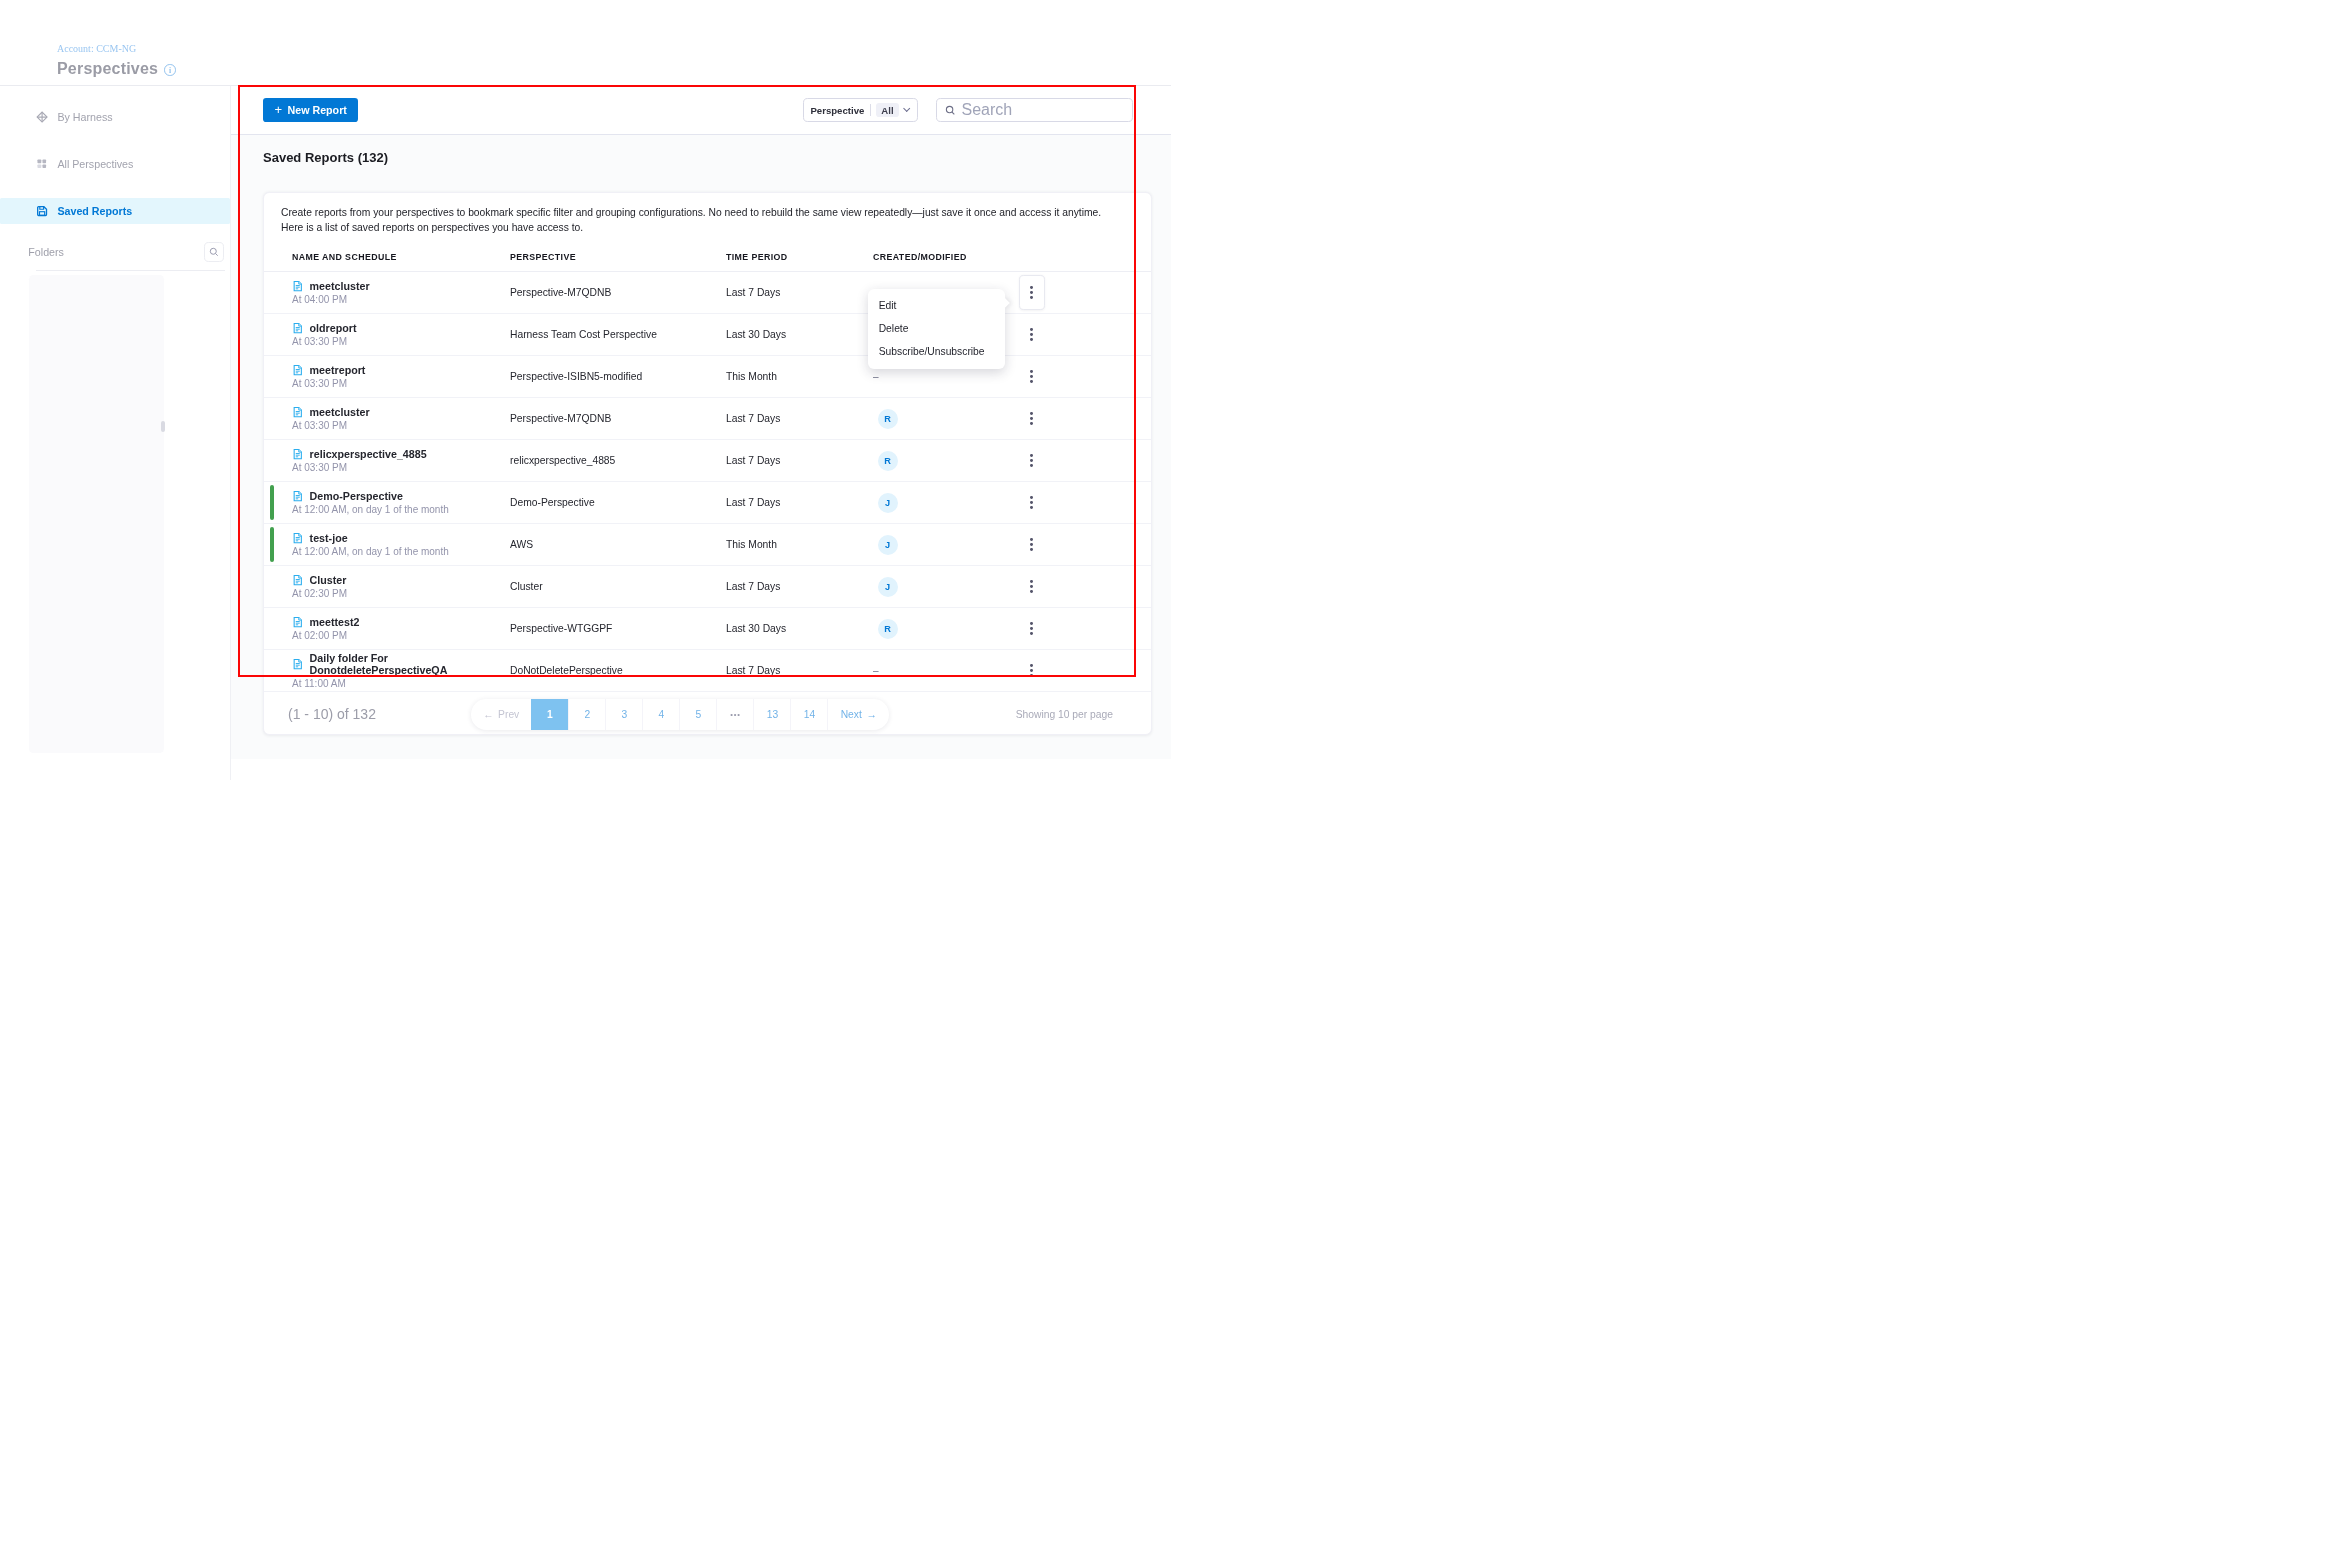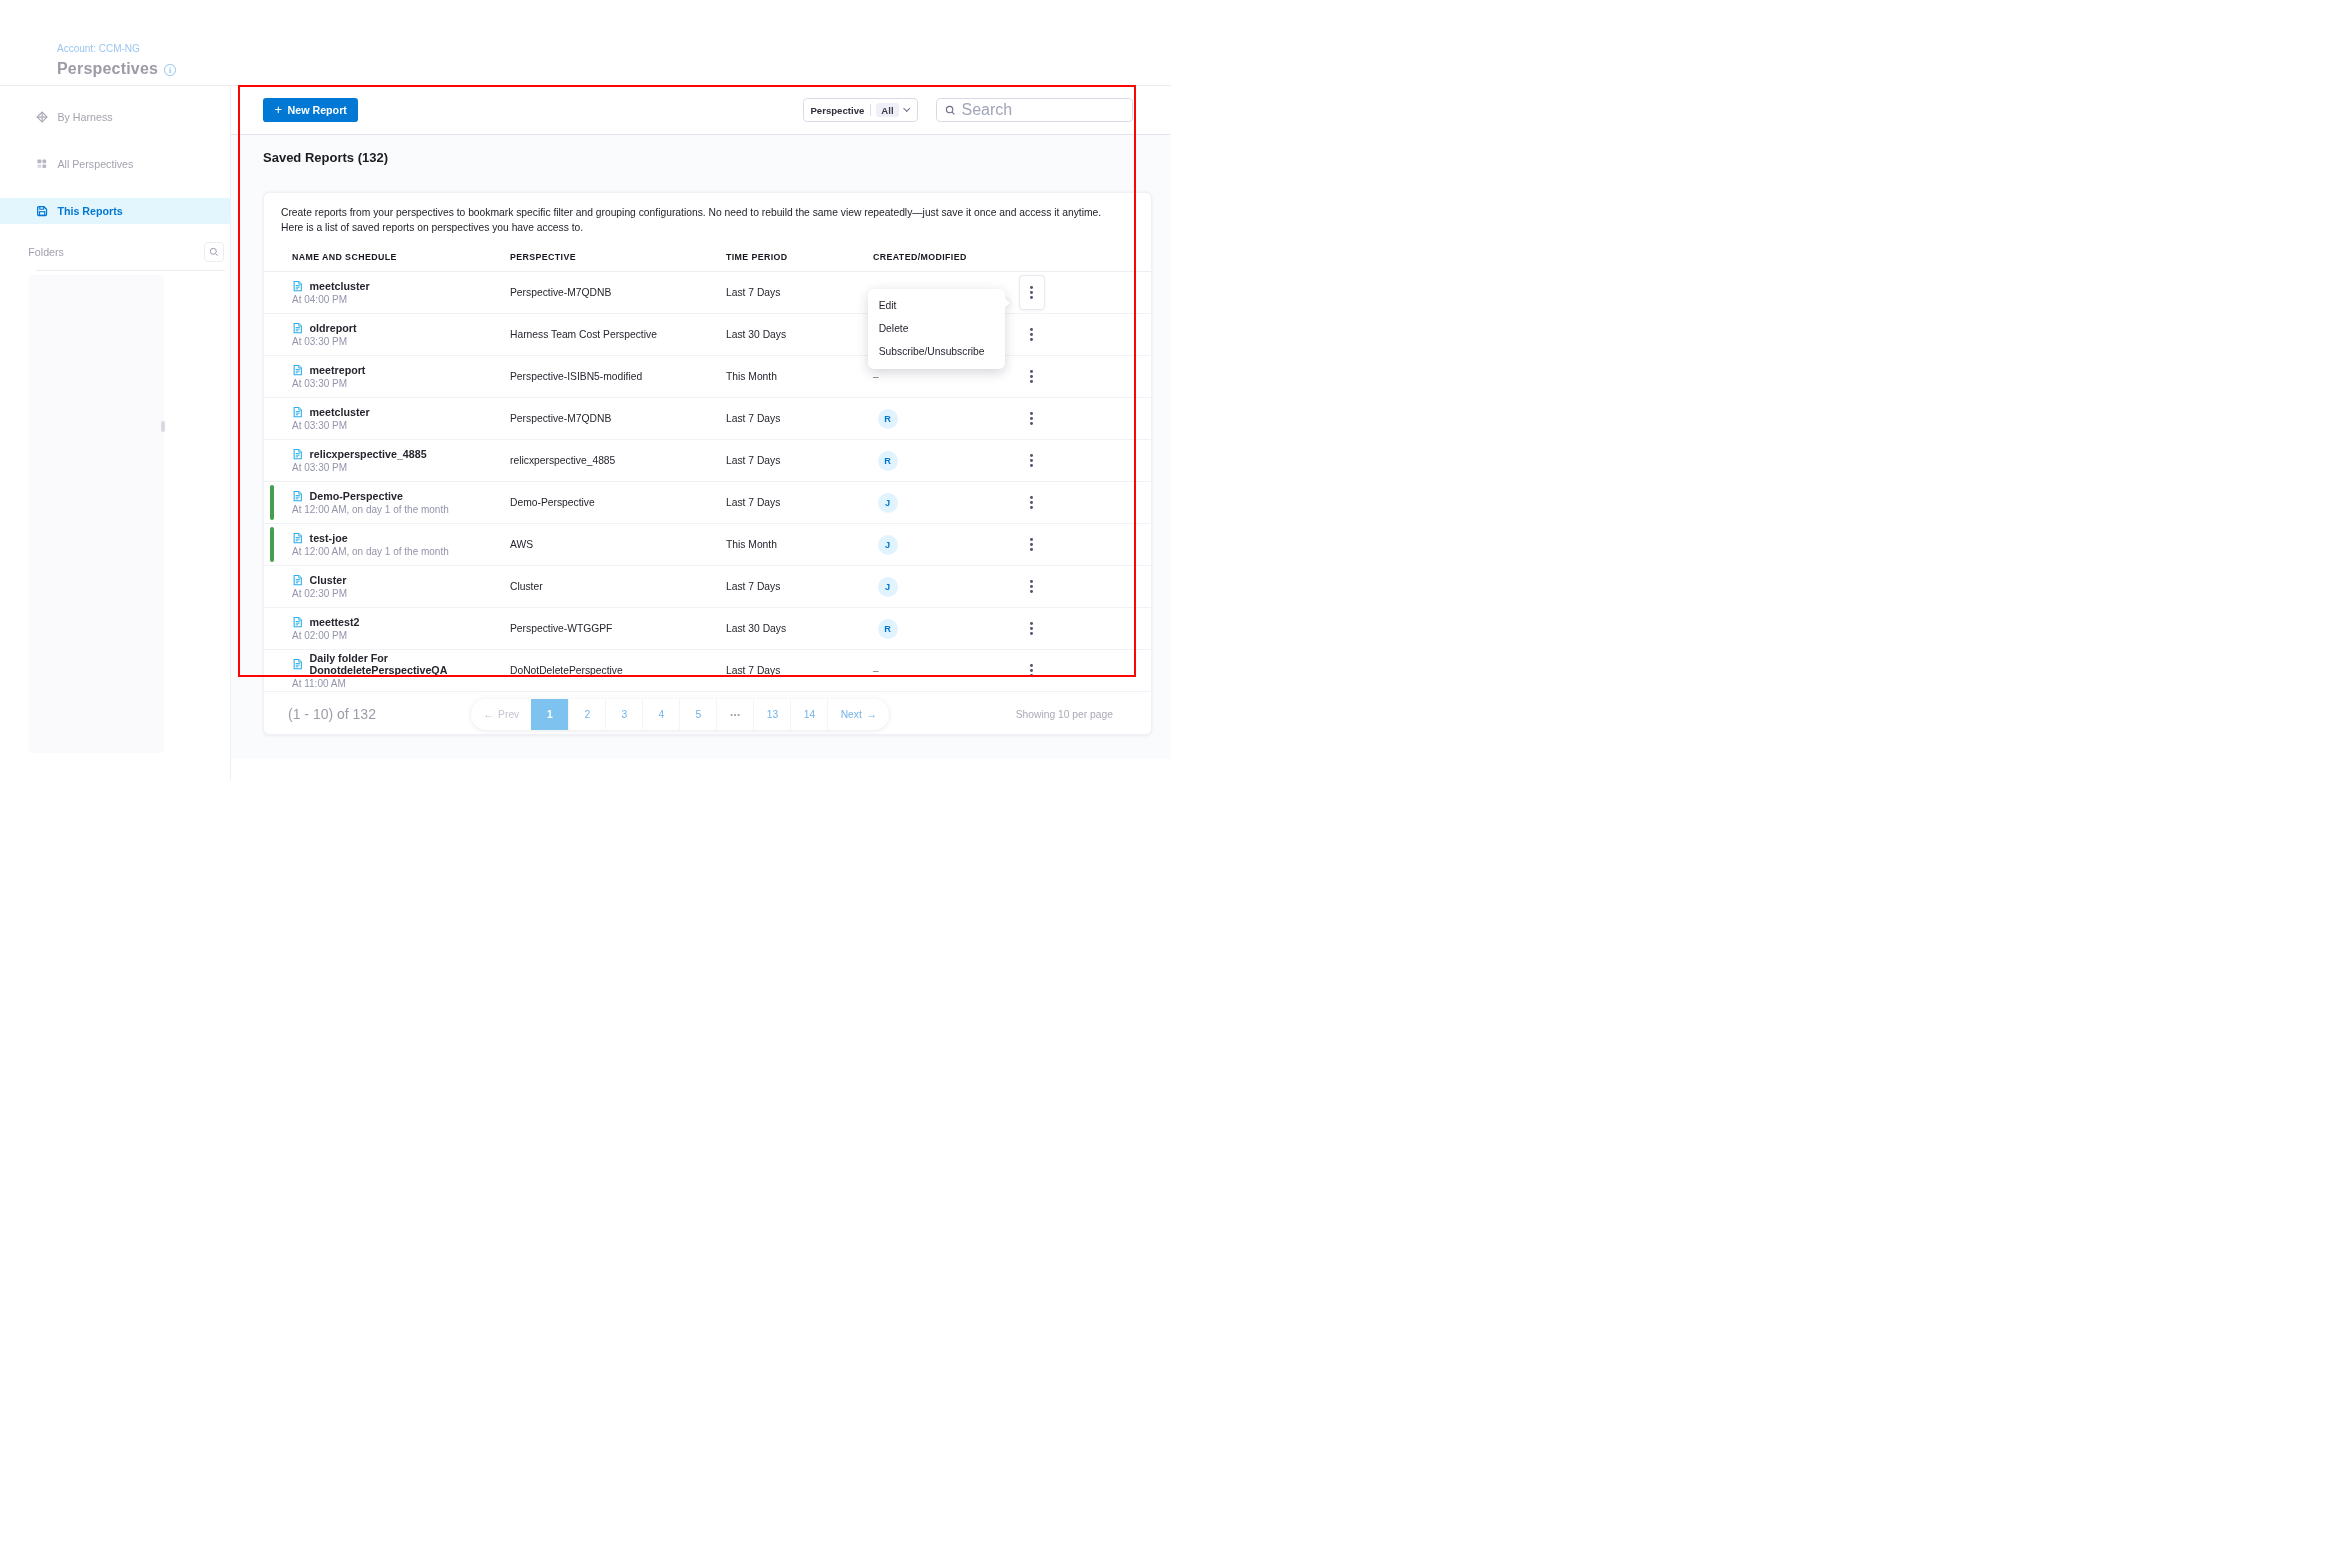--- a/index.html
+++ b/index.html
@@ -3,21 +3,21 @@
 <meta charset="utf-8">
 <style>
   * { margin:0; padding:0; box-sizing:border-box; }
   html,body { background:#fff; }
   .app { position:relative; width:1171px; height:781px; overflow:hidden;
          font-family:"Liberation Sans", sans-serif; background:#fff; color:#25262E; }
 
   
   .page-header { position:absolute; left:0; top:0; width:100%; height:86px; background:#fff;
                  border-bottom:0.8px solid #EAEBF0; }
-  .account-link { position:absolute; left:57px; top:43px; font-size:10px; color:#9AC6F1; cursor:pointer; }
+  .account-link { position:absolute; left:57px; top:43px; font-size:10px; color:#9AC6F1; cursor:pointer;font-family:Liberation Serif, serif; }
   .title-row { position:absolute; left:57px; top:60px; display:flex; align-items:center; gap:6.1px; }
   .page-title { font-size:16px; font-weight:700; color:#9B9CA6; letter-spacing:0.2px; }
   .info-icon { width:11.5px; height:11.5px; border:1.1px solid #93C3EE; border-radius:50%;
                color:#93C3EE; font-size:7.7px; font-weight:700; display:flex; align-items:center;
                justify-content:center; font-family:"Liberation Serif", serif; margin-top:2.3px; }
 
   
   .sidebar { position:absolute; left:0; top:86px; width:231px; height:694px; background:#fff;
              border-right:0.8px solid #EFF0F4; }
   .side-nav { padding-top:17.6px; display:flex; flex-direction:column; gap:21px; }
@@ -155,21 +155,21 @@
       <div class="side-item active">
         <span class="sicon">
           <svg width="12.2" height="12.2" viewBox="0 0 16 16">
               <g fill="none" stroke="#0278D5" stroke-width="1.7">
                 <path d="M2.2 3.4c0-.7.5-1.2 1.2-1.2h7l3.4 3.4v7c0 .7-.5 1.2-1.2 1.2H3.4c-.7 0-1.2-.5-1.2-1.2z"></path>
                 <path d="M5 2.4v3.2h5V2.4" stroke-width="1.5"></path>
                 <rect x="4.6" y="8.8" width="6.8" height="4.8" stroke-width="1.5"></rect>
               </g>
             </svg>
         </span>
-        <span>This Reports</span>
+        <span>Saved Reports</span>
       </div>
     </div>
 
     <div class="folders-row">
       <span class="folders-label">Folders</span>
       <button class="folder-search-btn">
         <span>
           <svg width="10" height="10" viewBox="0 0 14 14">
               <circle cx="6" cy="6" r="4.2" fill="none" stroke="#9B9CB0" stroke-width="1.4"></circle>
               <path d="M9.2 9.2l3 3" stroke="#9B9CB0" stroke-width="1.4"></path>

